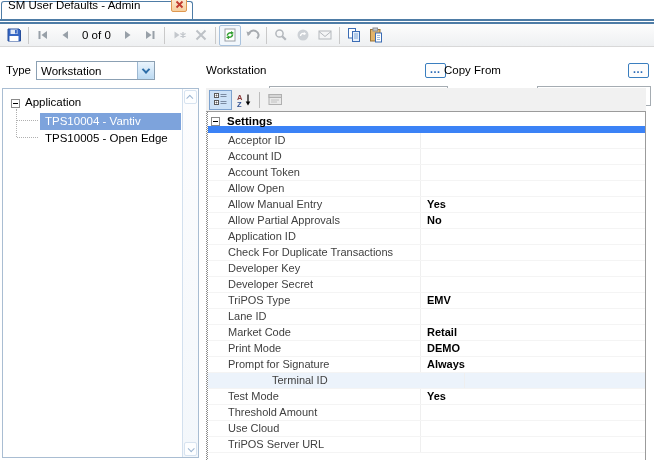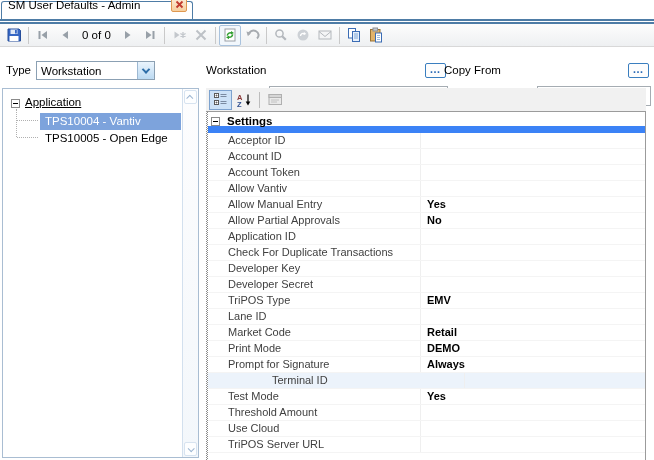--- a/index.html
+++ b/index.html
@@ -51,21 +51,21 @@
   .tree-scroll { position:absolute; right:0; top:0; width:16px; height:100%;
     border-left:1px solid #d3e0ee; background:linear-gradient(#fdfdfe,#f3f7fb); }
   .scroll-btn { position:absolute; left:1px; width:13px; height:14px; border:1px solid #d7e3f0;
     border-radius:2px; background:#fdfeff; display:flex; align-items:center; justify-content:center; }
   .scroll-btn.up { top:1px; } .scroll-btn.down { bottom:1px; }
   .sc-chev { width:5px; height:5px; border-left:1.5px solid #9db6d2; border-top:1.5px solid #9db6d2; }
   .sc-chev.u { transform:rotate(45deg) translate(0,1px); }
   .sc-chev.d { transform:rotate(225deg) translate(0,1px); }
   .expander { width:9px; height:9px; border:1px solid #8a8a8a; background:#fff; position:relative; flex:none; }
   .expander::after { content:""; position:absolute; left:1px; top:3px; width:5px; height:1px; background:#000; }
-  .tree-root-row { position:absolute; left:8px; top:7px; display:flex; align-items:flex-end;text-decoration:underline; }
+  .tree-root-row { position:absolute; left:8px; top:7px; display:flex; align-items:flex-end; }
   .tree-root-label { margin-left:5px; font-size:11.5px; }
   .tree-vline { position:absolute; left:13px; top:20px; height:28px; width:0; border-left:1px dotted #b0b0b0; }
   .tree-hline { position:absolute; left:14px; width:21px; height:0; border-top:1px dotted #b0b0b0; }
   .tree-items { position:absolute; left:0; top:24px; right:17px; }
   .tree-item { height:17px; line-height:17px; margin-left:37px; padding-left:5px;
     font-size:11.5px; white-space:nowrap; overflow:hidden; cursor:default; }
   .tree-item.selected { background:#7da3dc; color:#fff; }
 
   
   .pg-panel { position:absolute; left:206px; top:88px; width:440px; height:372px; }
@@ -297,21 +297,21 @@
   </div>
 
   <div class="pg-row">
     <span class="pg-cell-indent"></span>
     <span class="pg-cell-name">Account Token</span>
     <span class="pg-cell-value"></span>
   </div>
 
   <div class="pg-row">
     <span class="pg-cell-indent"></span>
-    <span class="pg-cell-name">Allow Vantiv</span>
+    <span class="pg-cell-name">Allow Open</span>
     <span class="pg-cell-value"></span>
   </div>
 
   <div class="pg-row">
     <span class="pg-cell-indent"></span>
     <span class="pg-cell-name">Allow Manual Entry</span>
     <span class="pg-cell-value">Yes</span>
   </div>
 
   <div class="pg-row">

